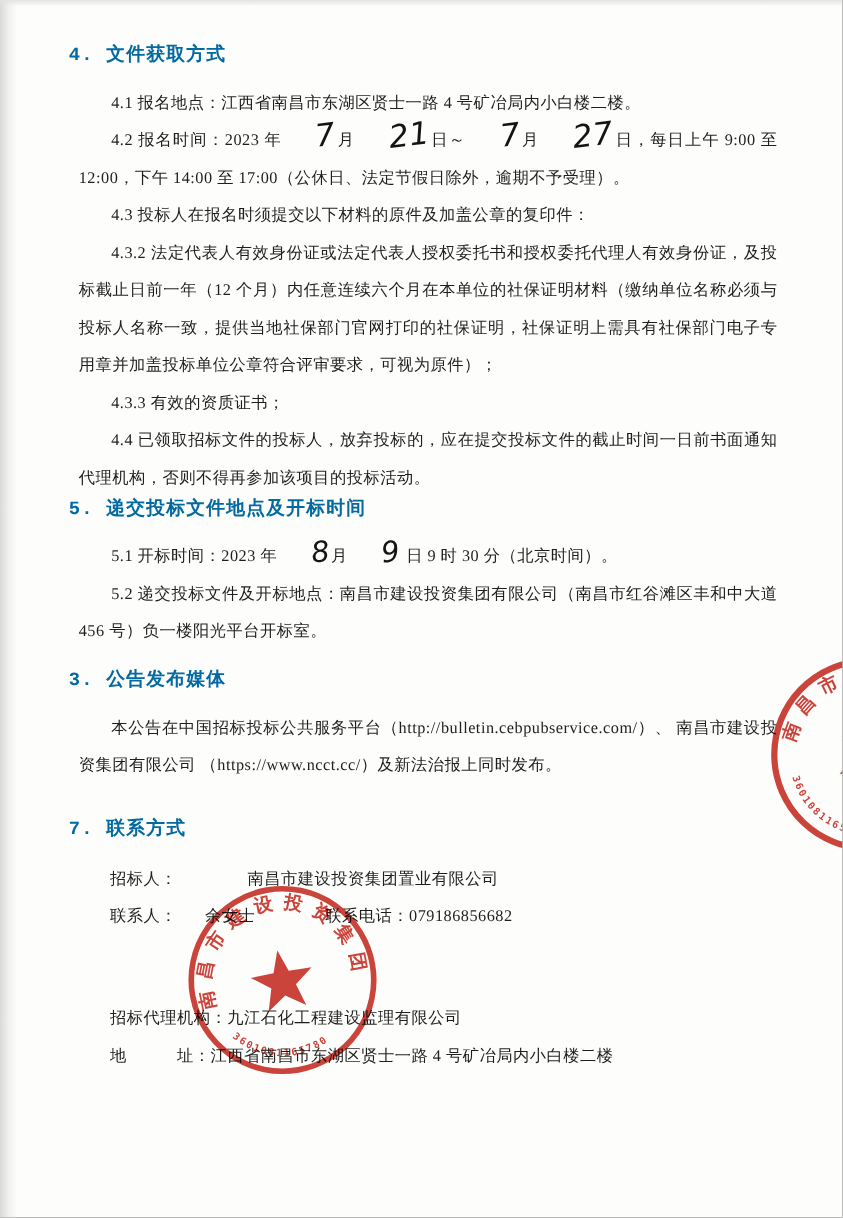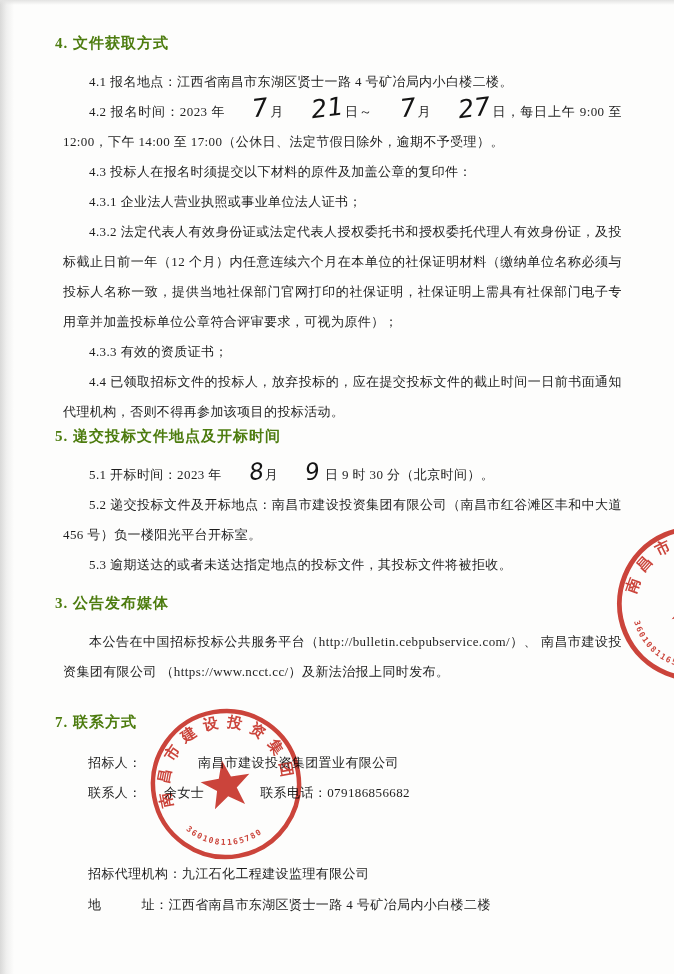--- a/index.html
+++ b/index.html
@@ -18,22 +18,22 @@
   }
   .scan-edge-top{
     position:absolute;left:0;top:0;right:0;height:5px;
     background:linear-gradient(180deg,#e3e3e2 0,rgba(255,255,255,0) 100%);
     pointer-events:none;
   }
   .content{
     position:absolute;left:55px;top:34px;width:567px;
   }
   h2{
-    font-family:Liberation Serif, serif;
-    font-size:15px;font-weight:bold;color:#4d7c0f;
+    font-family:Liberation Mono, monospace;
+    font-size:15px;font-weight:bold;color:#0369a1;
     margin:0 0 14px 0;letter-spacing:1px;
   }
   .body-p{
     margin:0 0 0 8px;
     font-size:13px;line-height:30px;
     text-align:justify;text-indent:2em;
     letter-spacing:0.4px;
   }
   .hw{
     display:inline-block;
@@ -79,31 +79,29 @@
   <div class="scan-edge-left"></div>
   <div class="scan-edge-top"></div>
 
   <div class="content">
 
     <div class="sec">
       <h2>4. 文件获取方式</h2>
       <p class="body-p">4.1 报名地点：江西省南昌市东湖区贤士一路 4 号矿冶局内小白楼二楼。</p>
       <p class="body-p"><span>4.2 报名时间：2023 年</span><span class="hw">7</span><span>月</span><span class="hw">21</span><span>日～</span><span class="hw">7</span><span>月</span><span class="hw">27</span><span>日</span><span>，每日上午 9:00 至 12:00，下午 14:00 至 17:00（公休日、法定节假日除外，逾期不予受理）。</span></p>
       <p class="body-p">4.3 投标人在报名时须提交以下材料的原件及加盖公章的复印件：</p>
-      <p class="body-p">4.3.1 企业法人营业执照或事业单位法人证书；</p>
       <p class="body-p">4.3.2 法定代表人有效身份证或法定代表人授权委托书和授权委托代理人有效身份证，及投标截止日前一年（12 个月）内任意连续六个月在本单位的社保证明材料（缴纳单位名称必须与投标人名称一致，提供当地社保部门官网打印的社保证明，社保证明上需具有社保部门电子专用章并加盖投标单位公章符合评审要求，可视为原件）；</p>
       <p class="body-p">4.3.3 有效的资质证书；</p>
       <p class="body-p">4.4 已领取招标文件的投标人，放弃投标的，应在提交投标文件的截止时间一日前书面通知代理机构，否则不得再参加该项目的投标活动。</p>
     </div>
 
     <div class="sec sec-5">
       <h2>5. 递交投标文件地点及开标时间</h2>
       <p class="body-p"><span>5.1 开标时间：2023 年</span><span class="hw small">8</span><span>月</span><span class="hw small">9</span><span> 日 9 时 30 分（北京时间）。</span></p>
       <p class="body-p">5.2 递交投标文件及开标地点：南昌市建设投资集团有限公司（南昌市红谷滩区丰和中大道 456 号）负一楼阳光平台开标室。</p>
-      <p class="body-p">5.3 逾期送达的或者未送达指定地点的投标文件，其投标文件将被拒收。</p>
     </div>
 
     <div class="sec sec-6">
       <h2>3. 公告发布媒体</h2>
       <p class="body-p">本公告在中国招标投标公共服务平台（http://bulletin.cebpubservice.com/）、 南昌市建设投资集团有限公司 （https://www.ncct.cc/）及新法治报上同时发布。</p>
     </div>
 
     <div class="sec sec-7">
       <h2>7. 联系方式</h2>
       <div class="contact-block">

